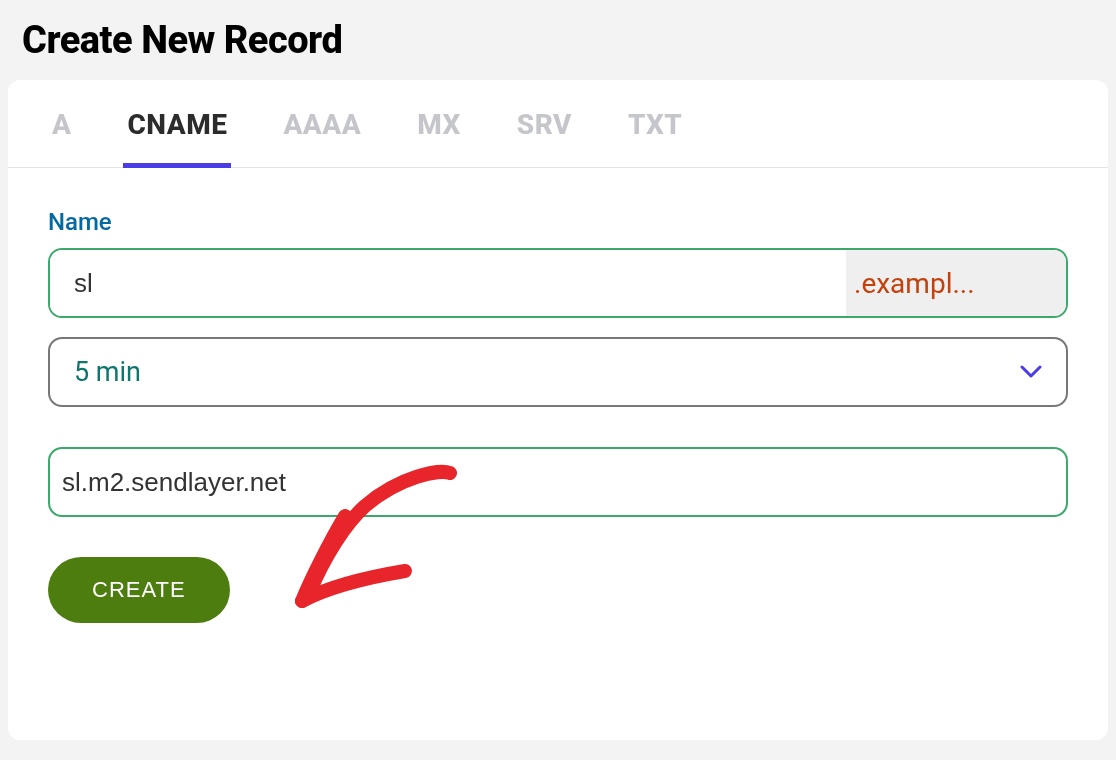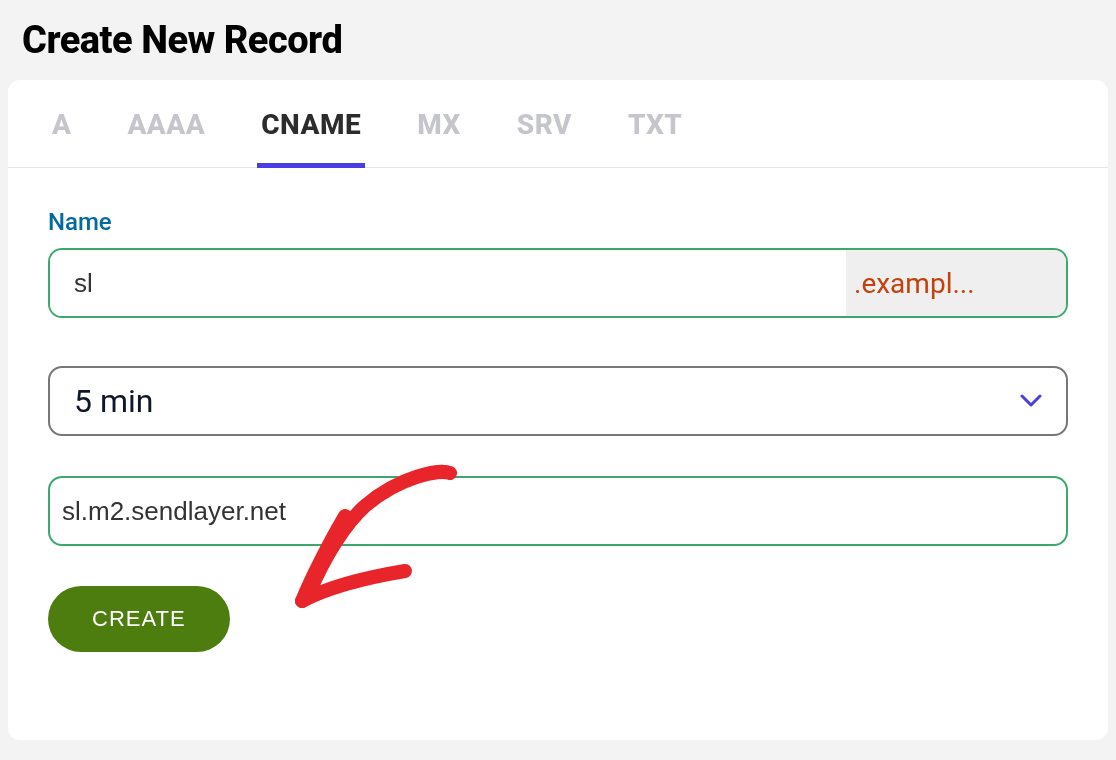--- a/index.html
+++ b/index.html
@@ -52,21 +52,21 @@
     font-weight: 500;
     color: #0369a1;
     margin-bottom: 12px;
   }
   .name-row {
     display: flex;
     border: 2px solid #3da86c;
     border-radius: 14px;
     overflow: hidden;
     height: 70px;
-    margin-bottom: 48px;
+    margin-bottom: 19px;
   }
   .name-input {
     flex: 1;
     border: none;
     outline: none;
     font-size: 26px;
     padding: 0 24px;
     color: #333;
     background: #fff;
   }
@@ -86,22 +86,22 @@
     border: 2px solid #777;
     border-radius: 14px;
     height: 70px;
     margin-bottom: 40px;
     display: flex;
     align-items: center;
     padding: 0 24px;
     cursor: pointer;
   }
   .select-value {
-    font-size: 32px;
-    color: #0f172a;
+    font-size: 27px;
+    color: #0f766e;
     flex: 1;
   }
   .chevron {
     color: #4a3de3;
   }
   .chevron svg { display: block; }
   .resolves-input {
     width: 100%;
     border: 2px solid #3da86c;
     border-radius: 14px;
@@ -132,22 +132,22 @@
 </style>
 </head>
 <body>
 
 <h1 class="page-title">Create New Record</h1>
 
 <div class="card">
 
   <div class="tabs">
     <div class="tab">A</div>
+    <div class="tab active">CNAME</div>
     <div class="tab">AAAA</div>
-    <div class="tab active">CNAME</div>
     <div class="tab">MX</div>
     <div class="tab">SRV</div>
     <div class="tab">TXT</div>
   </div>
 
   <div class="form-area">
 
     <div class="field-label">Name</div>
     <div class="name-row">
       <input class="name-input" type="text" value="sl" style="">

